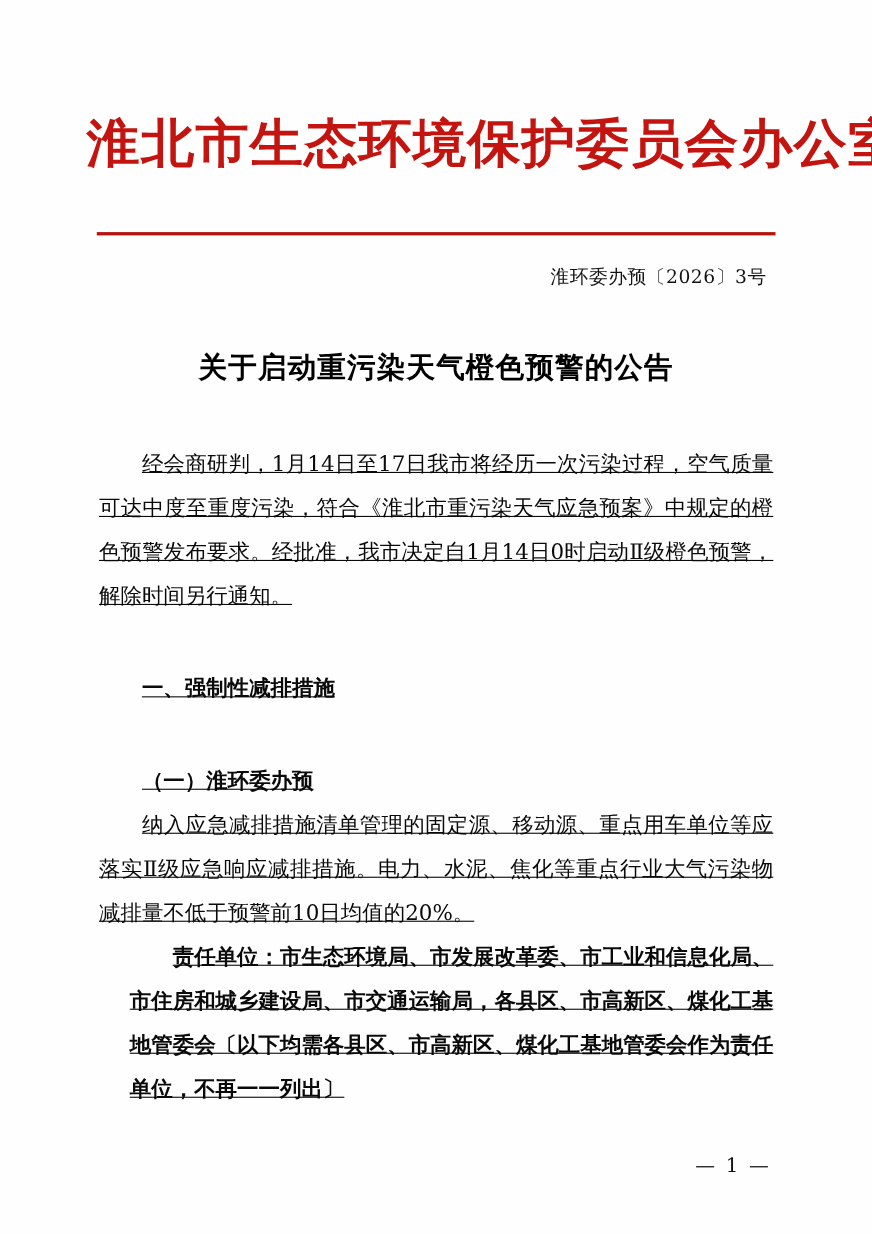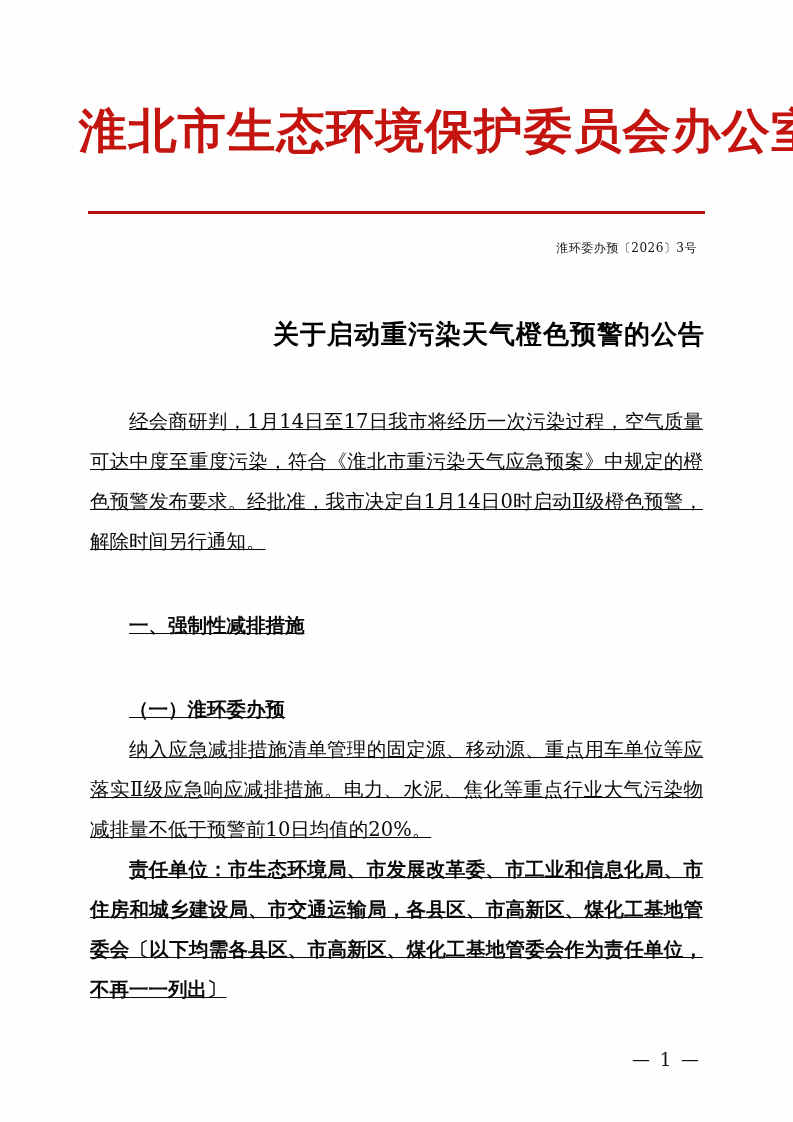--- a/index.html
+++ b/index.html
@@ -53,31 +53,31 @@
   }
   
   .doc-number {
     position: absolute;
     top: 240px;
     left: 0;
     width: 617px;
     text-align: right;
     padding-right: 8px;
     box-sizing: border-box;
-    font-size: 12px;
+    font-size: 17px;
     color: #111;
     letter-spacing: 0.5px;
   }
   
   .doc-title {
     position: absolute;
     top: 317px;
     left: 0;
     width: 617px;
-    text-align: right;
+    text-align: center;
     font-size: 26px;
     font-weight: bold;
     color: #000;
     letter-spacing: 1px;
   }
   
   .body-text {
     position: absolute;
     top: 402px;
     left: 2px;
@@ -88,20 +88,21 @@
     text-align: justify;
     text-justify: inter-ideograph;
   }
   .body-text p {
     margin: 0;
     text-indent: 2em;
     text-decoration: underline;
   }
   .body-text p.bold {
     font-weight: bold;
+    margin-left: 28px;
   }
   .body-text p.heading {
     font-weight: bold;
     margin-top: 44px;
   }
   
   .page-number {
     position: absolute;
     bottom: 52px;
     left: 0;

